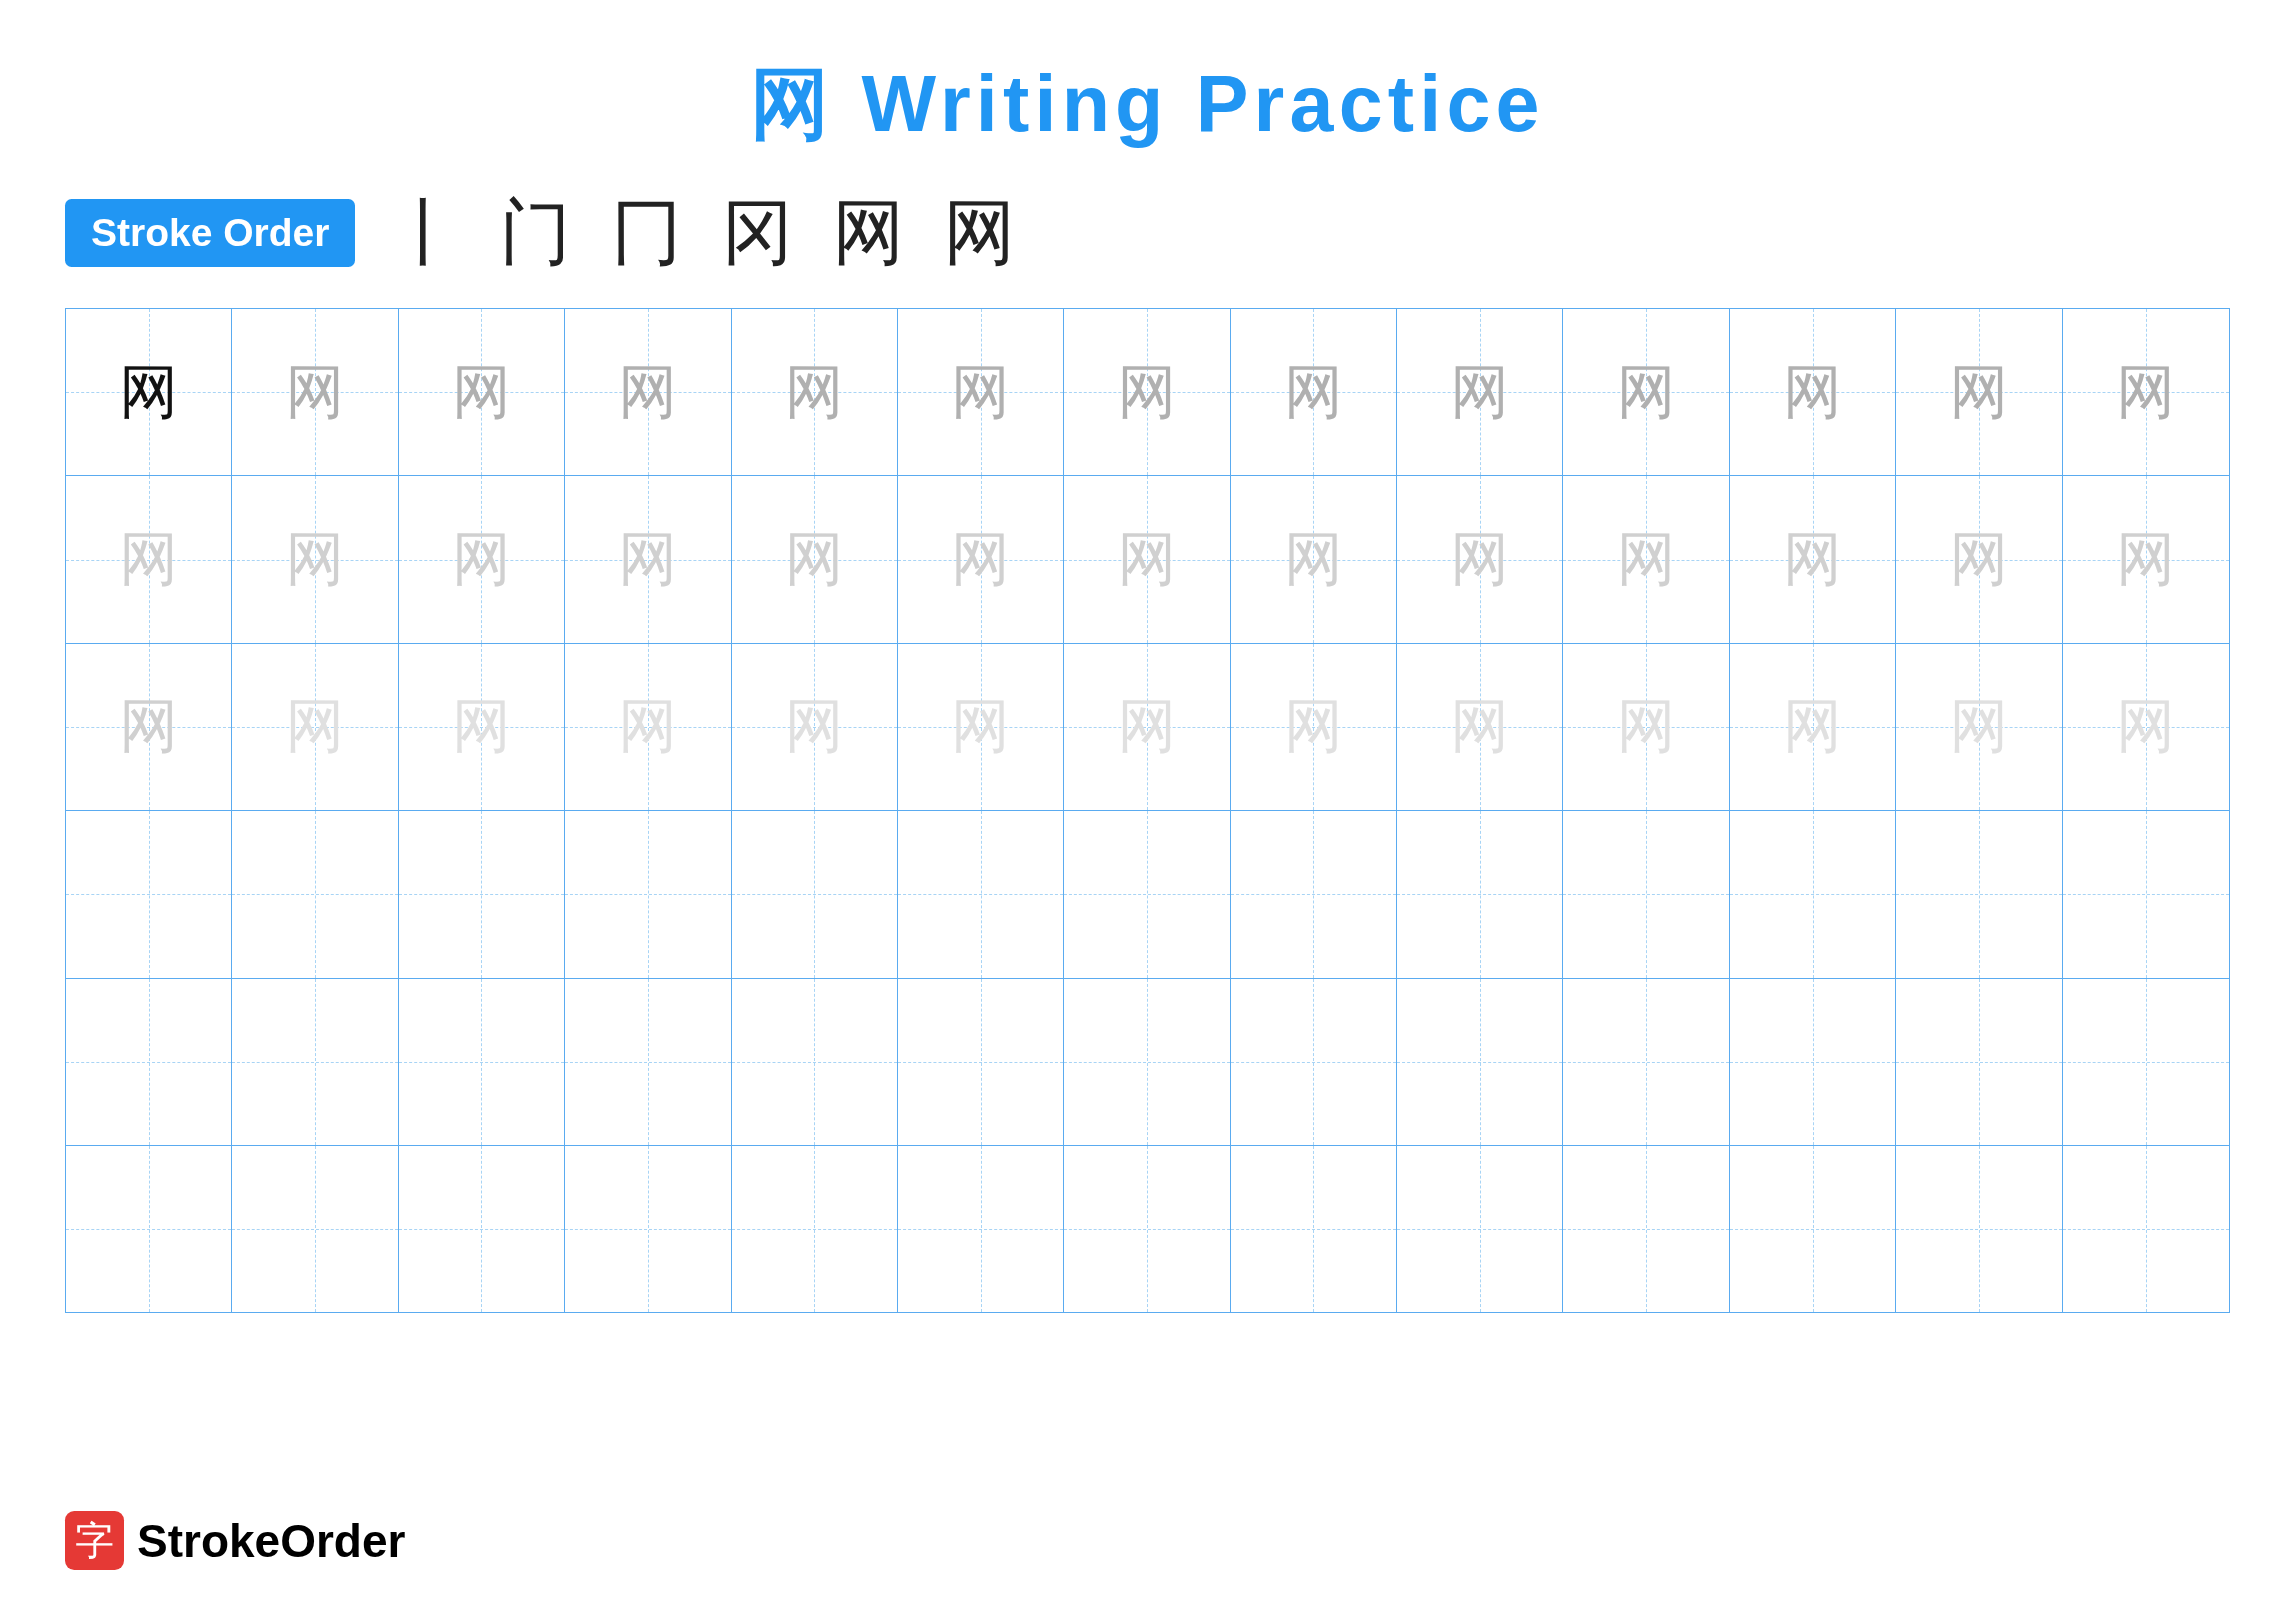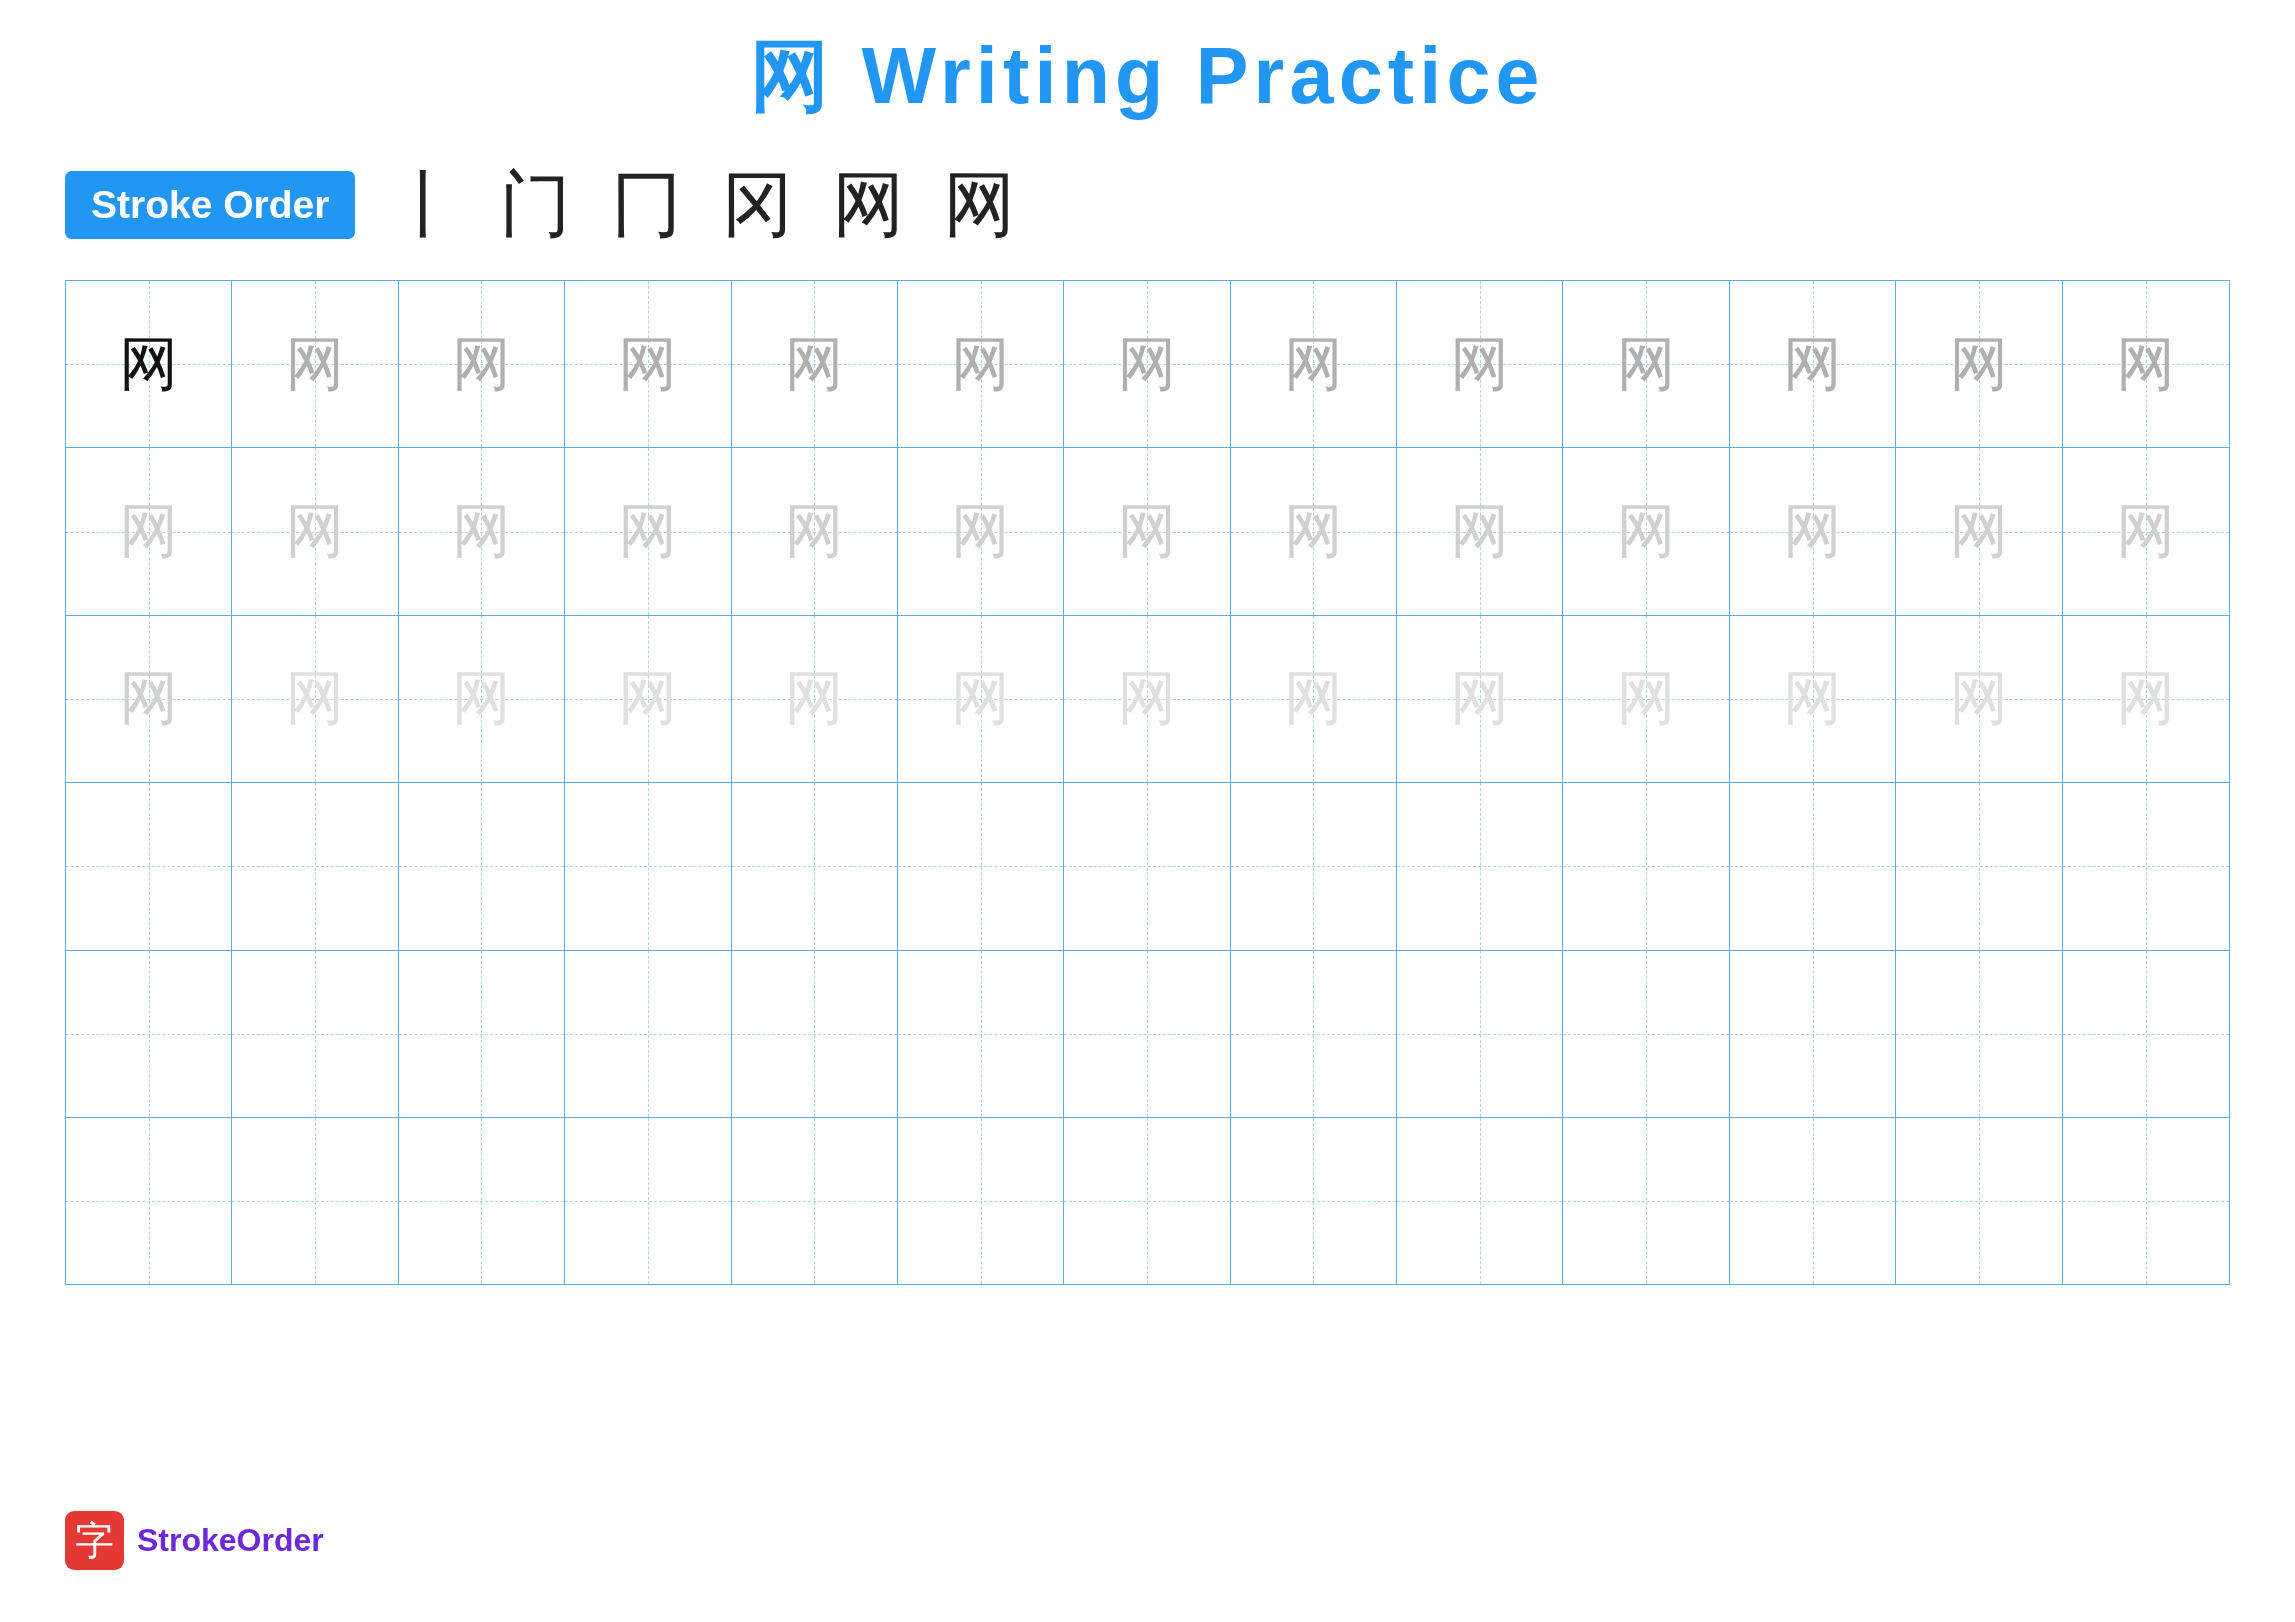--- a/index.html
+++ b/index.html
@@ -9,21 +9,21 @@
       width: 2295px;
       height: 1622px;
       position: relative;
       overflow: hidden;
     }
 
     .page {
       width: 2295px;
       height: 1622px;
       background: #fff;
-      padding: 24px 65px;
+      padding: 52px 65px;
       position: relative;
     }
 
     
     .title {
       text-align: center;
       font-size: 79px;
       font-weight: bold;
       color: #2196F3;
       margin-bottom: 39px;
@@ -173,23 +173,23 @@
       background: #e53935;
       border-radius: 9.2px;
       display: flex;
       align-items: center;
       justify-content: center;
       font-size: 39px;
       color: #fff;
     }
 
     .footer-logo-text {
-      font-size: 32px;
+      font-size: 46px;
       font-weight: bold;
-      color: #6d28d9;
+      color: #000000;
     }
   </style>
 </head>
 <body>
 
 <div class="page">
 
   <h1 class="title">网 Writing Practice</h1>
 
   <div class="stroke-order-section">

